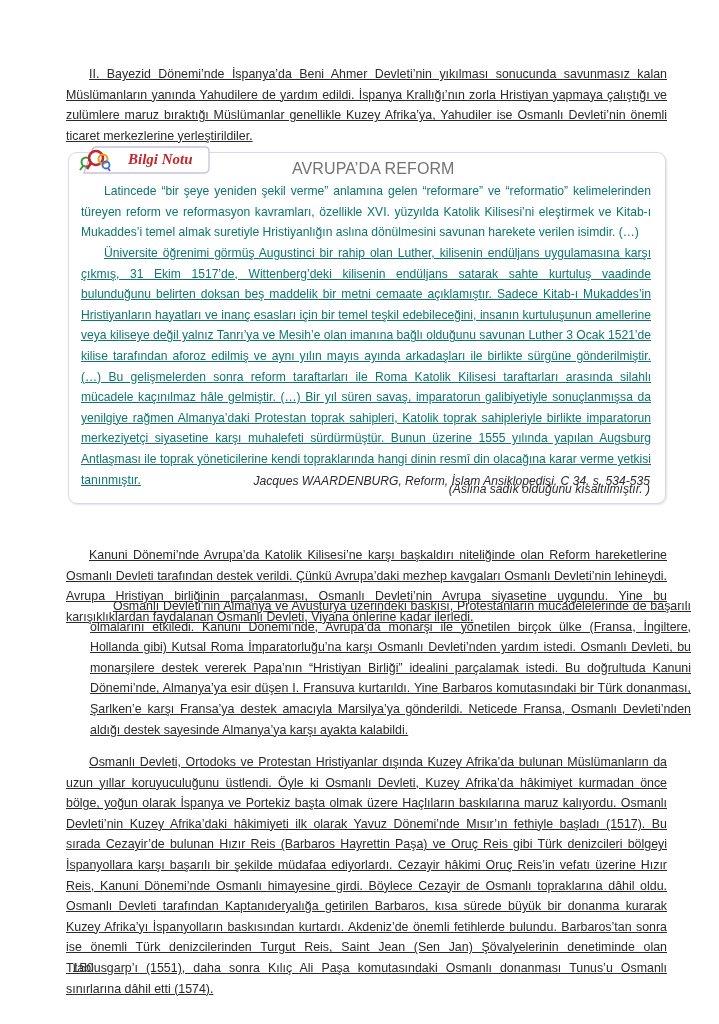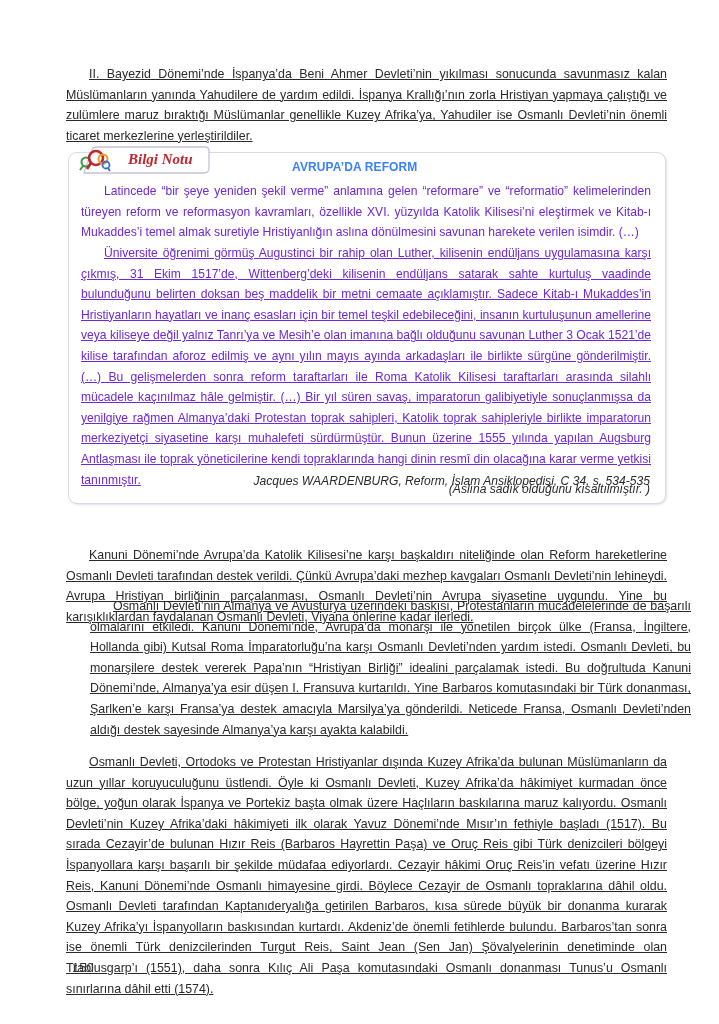--- a/index.html
+++ b/index.html
@@ -68,35 +68,35 @@
       font-family: "Liberation Serif", serif;
       font-style: italic;
       font-weight: bold;
       font-size: 15px;
       color: #c2262e;
     }
     .box-title {
       position: absolute;
       left: 292px;
       top: 160px;
-      font-size: 12px;
-      font-weight: bold;
-      color: #3b82f6;
+      font-size: 16px;
+      font-weight: normal;
+      color: #737373;
       letter-spacing: 0.1px;
     }
     .box-para {
       position: absolute;
       left: 81px;
       width: 570px;
       font-size: 12.1px;
       line-height: 20.6px;
       text-align: justify;
       text-indent: 23px;
       margin: 0;
-      color: #6d28d9;
+      color: #0f766e;
     }
     #bp1 { top: 181px; }
     #bp2 { top: 243px; text-decoration: underline; }
     .citation {
       position: absolute;
       right: 69px;
       font-size: 12.1px;
       font-style: italic;
       color: #2a2a2a;
       text-align: right;

